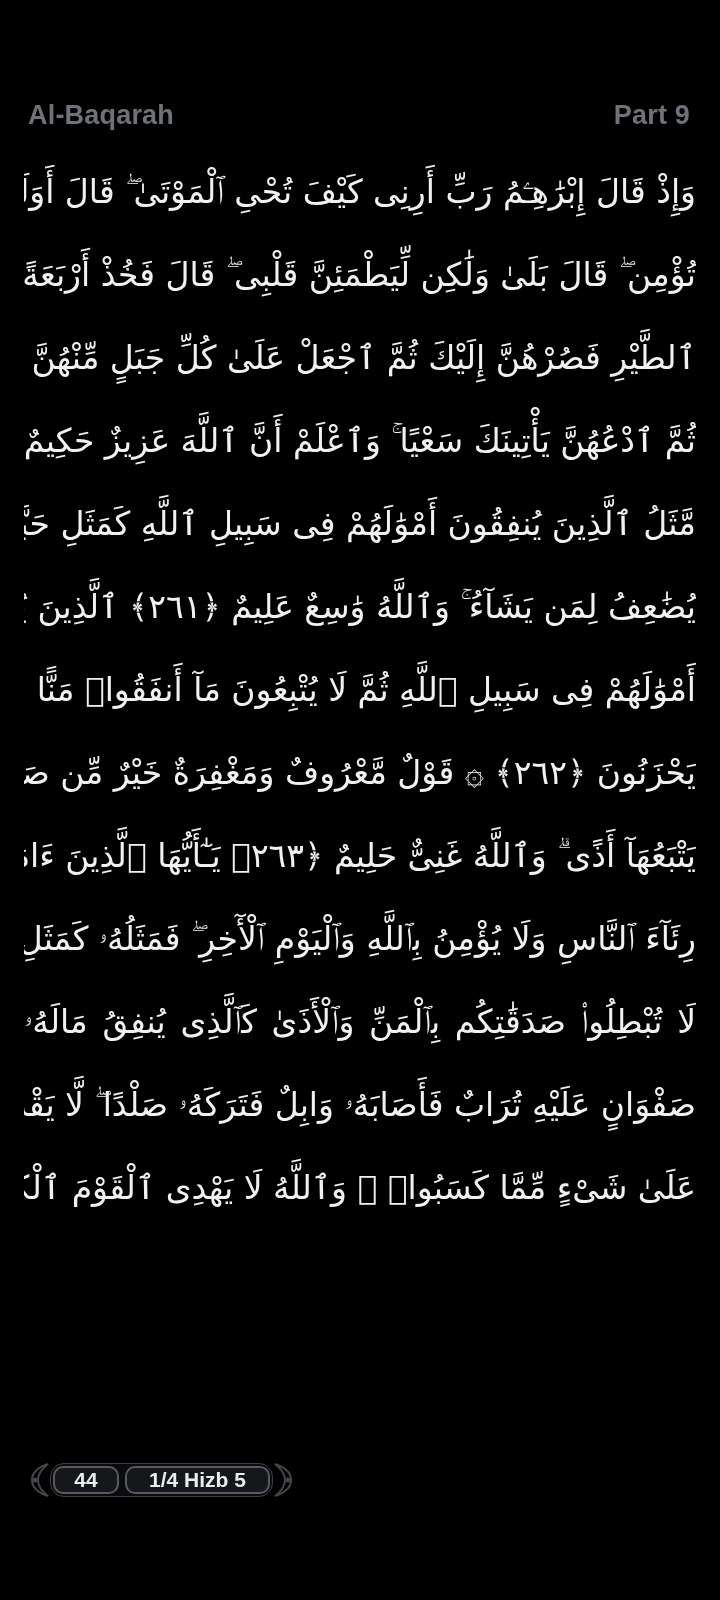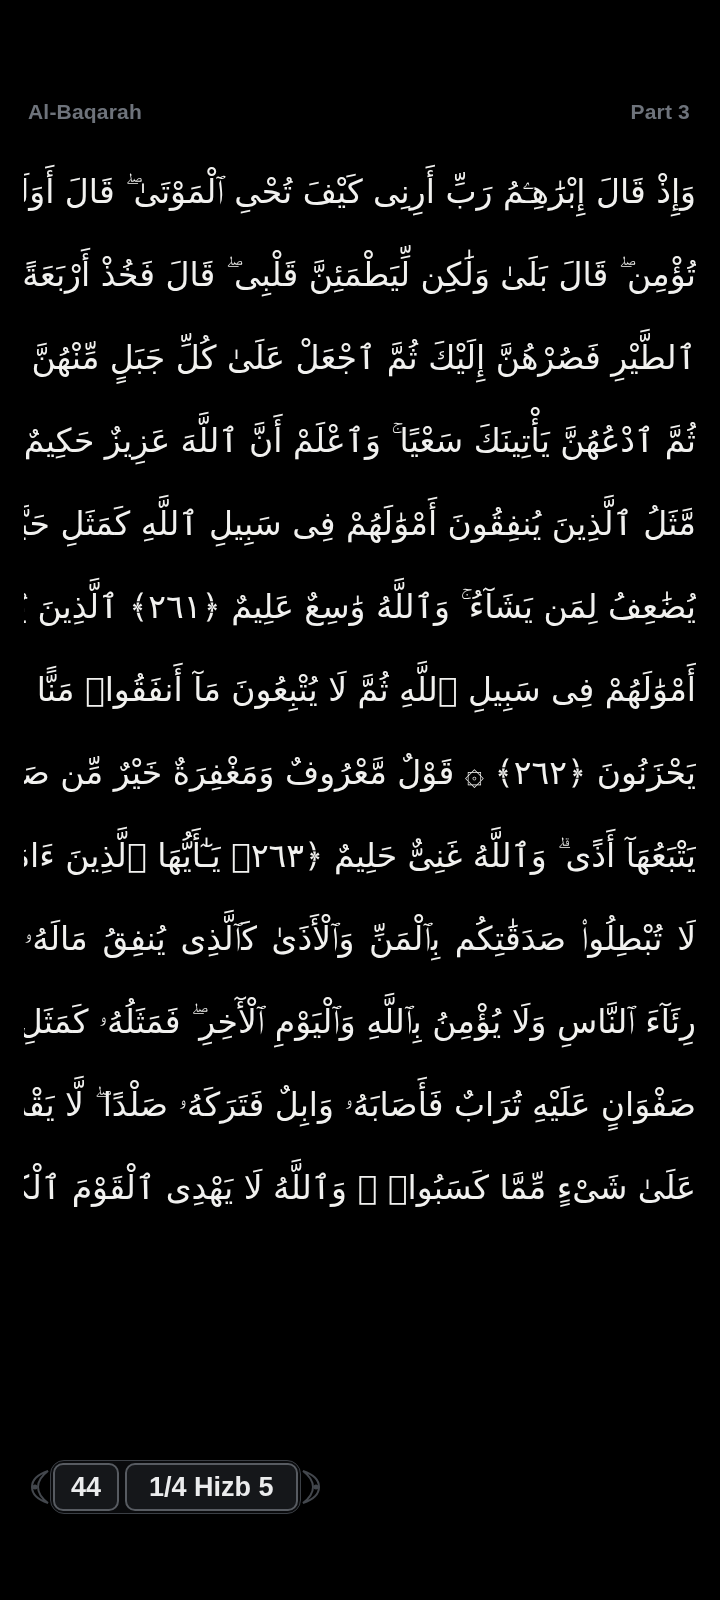--- a/index.html
+++ b/index.html
@@ -15,21 +15,21 @@
   
   .header {
     position: absolute;
     top: 100px; left: 28px; right: 30px;
     display: flex;
     justify-content: space-between;
     align-items: baseline;
   }
   .header .h-label {
     color: #6e737b;
-    font-size: 21px;
+    font-size: 27px;
     font-weight: bold;
     letter-spacing: 0.2px;
   }
   
   .mushaf {
     position: absolute;
     top: 150px; left: 24px; right: 24px;
     height: 1245px;
   }
   .qline {
@@ -60,53 +60,53 @@
     border: 1px solid #3b3f45;
     border-radius: 14px;
     background: #0a0b0d;
   }
   .pill {
     border: 2px solid #575b61;
     background: #15171a;
     border-radius: 10px;
     color: #ebeced;
     font-weight: bold;
-    font-size: 27px;
-    height: 48px;
+    font-size: 21px;
+    height: 28px;
     display: flex;
     align-items: center;
     justify-content: center;
   }
   .pill.page-num { min-width: 66px; padding: 0 14px; }
   .pill.hizb { padding: 0 22px; }
   .ornament { flex: none; display: flex; align-items: center; }
   .ornament svg { display: block; }
 </style>
 </head>
 <body>
 
 <div class="screen">
 
   <div class="header">
     <span class="h-label">Al-Baqarah</span>
-    <span class="h-label">Part 3</span>
+    <span class="h-label">Part 9</span>
   </div>
 
   <div class="mushaf">
     <div class="qline">وَإِذْ قَالَ إِبْرَٰهِـۧمُ رَبِّ أَرِنِى كَيْفَ تُحْىِ ٱلْمَوْتَىٰ ۖ قَالَ أَوَلَمْ</div>
       <div class="qline">تُؤْمِن ۖ قَالَ بَلَىٰ وَلَٰكِن لِّيَطْمَئِنَّ قَلْبِى ۖ قَالَ فَخُذْ أَرْبَعَةً مِّنَ</div>
       <div class="qline">ٱلطَّيْرِ فَصُرْهُنَّ إِلَيْكَ ثُمَّ ٱجْعَلْ عَلَىٰ كُلِّ جَبَلٍ مِّنْهُنَّ جُزْءًا</div>
       <div class="qline">ثُمَّ ٱدْعُهُنَّ يَأْتِينَكَ سَعْيًا ۚ وَٱعْلَمْ أَنَّ ٱللَّهَ عَزِيزٌ حَكِيمٌ ﴿٢٦٠﴾</div>
       <div class="qline">مَّثَلُ ٱلَّذِينَ يُنفِقُونَ أَمْوَٰلَهُمْ فِى سَبِيلِ ٱللَّهِ كَمَثَلِ حَبَّةٍ</div>
       <div class="qline">يُضَٰعِفُ لِمَن يَشَآءُ ۚ وَٱللَّهُ وَٰسِعٌ عَلِيمٌ ﴿٢٦١﴾ ٱلَّذِينَ يُنفِقُونَ</div>
       <div class="qline">أَمْوَٰلَهُمْ فِى سَبِيلِ ٱللَّهِ ثُمَّ لَا يُتْبِعُونَ مَآ أَنفَقُوا۟ مَنًّا وَلَآ</div>
       <div class="qline">يَحْزَنُونَ ﴿٢٦٢﴾ ۞ قَوْلٌ مَّعْرُوفٌ وَمَغْفِرَةٌ خَيْرٌ مِّن صَدَقَةٍ</div>
       <div class="qline">يَتْبَعُهَآ أَذًى ۗ وَٱللَّهُ غَنِىٌّ حَلِيمٌ ﴿٢٦٣﴾ يَـٰٓأَيُّهَا ٱلَّذِينَ ءَامَنُوا۟</div>
+      <div class="qline">رِئَآءَ ٱلنَّاسِ وَلَا يُؤْمِنُ بِٱللَّهِ وَٱلْيَوْمِ ٱلْأٓخِرِ ۖ فَمَثَلُهُۥ كَمَثَلِ</div>
       <div class="qline">لَا تُبْطِلُوا۟ صَدَقَٰتِكُم بِٱلْمَنِّ وَٱلْأَذَىٰ كَٱلَّذِى يُنفِقُ مَالَهُۥ</div>
-      <div class="qline">رِئَآءَ ٱلنَّاسِ وَلَا يُؤْمِنُ بِٱللَّهِ وَٱلْيَوْمِ ٱلْأٓخِرِ ۖ فَمَثَلُهُۥ كَمَثَلِ</div>
       <div class="qline">صَفْوَانٍ عَلَيْهِ تُرَابٌ فَأَصَابَهُۥ وَابِلٌ فَتَرَكَهُۥ صَلْدًا ۖ لَّا يَقْدِرُونَ</div>
       <div class="qline">عَلَىٰ شَىْءٍ مِّمَّا كَسَبُوا۟ ۗ وَٱللَّهُ لَا يَهْدِى ٱلْقَوْمَ ٱلْكَٰفِرِينَ ﴿٢٦٤﴾</div>
   </div>
 
   <div class="footer">
     <span class="ornament">
       <svg width="20" height="40" viewBox="0 0 20 40">
         <path d="M18 4 C6 8 2 14 2 20 C2 26 6 32 18 36 C10 30 8 25 8 20 C8 15 10 10 18 4 Z" fill="none" stroke="#43474d" stroke-width="2"></path>
         <circle cx="5" cy="20" r="2.5" fill="#43474d"></circle>
       </svg>

